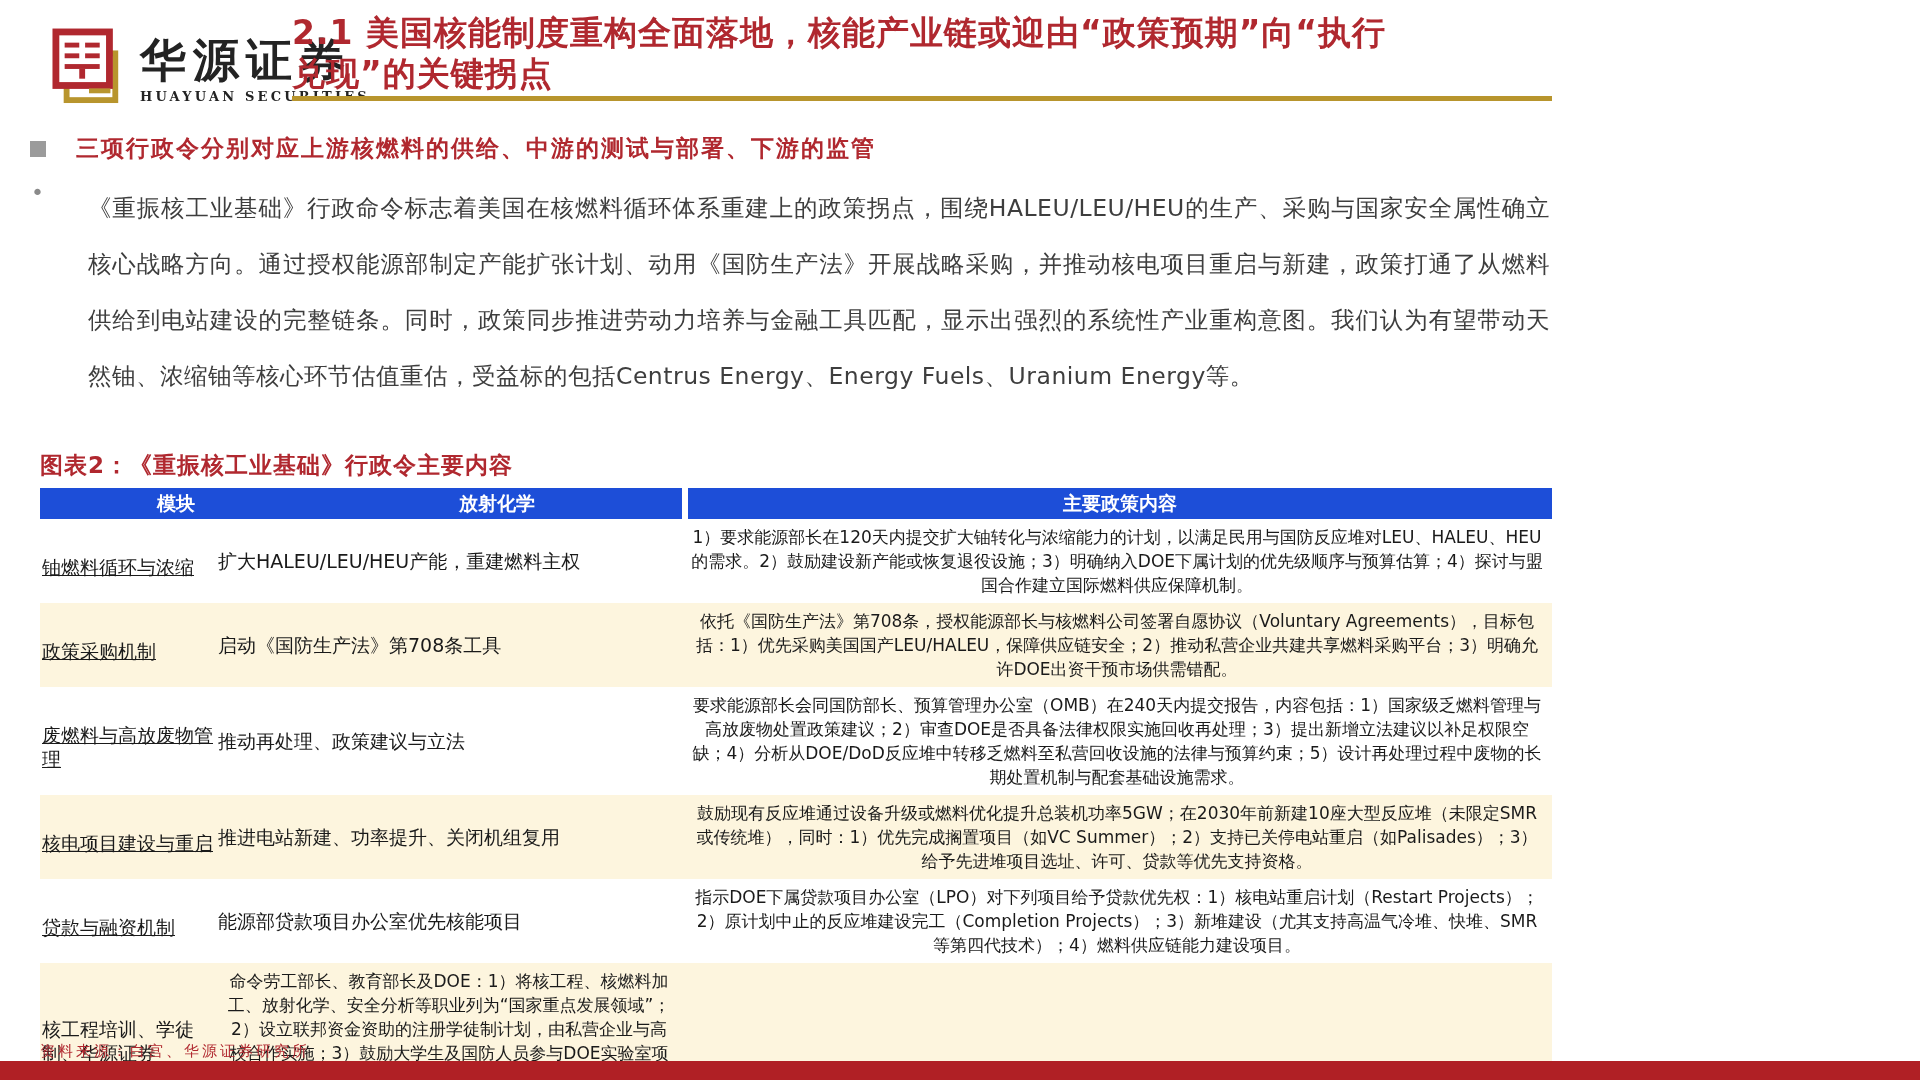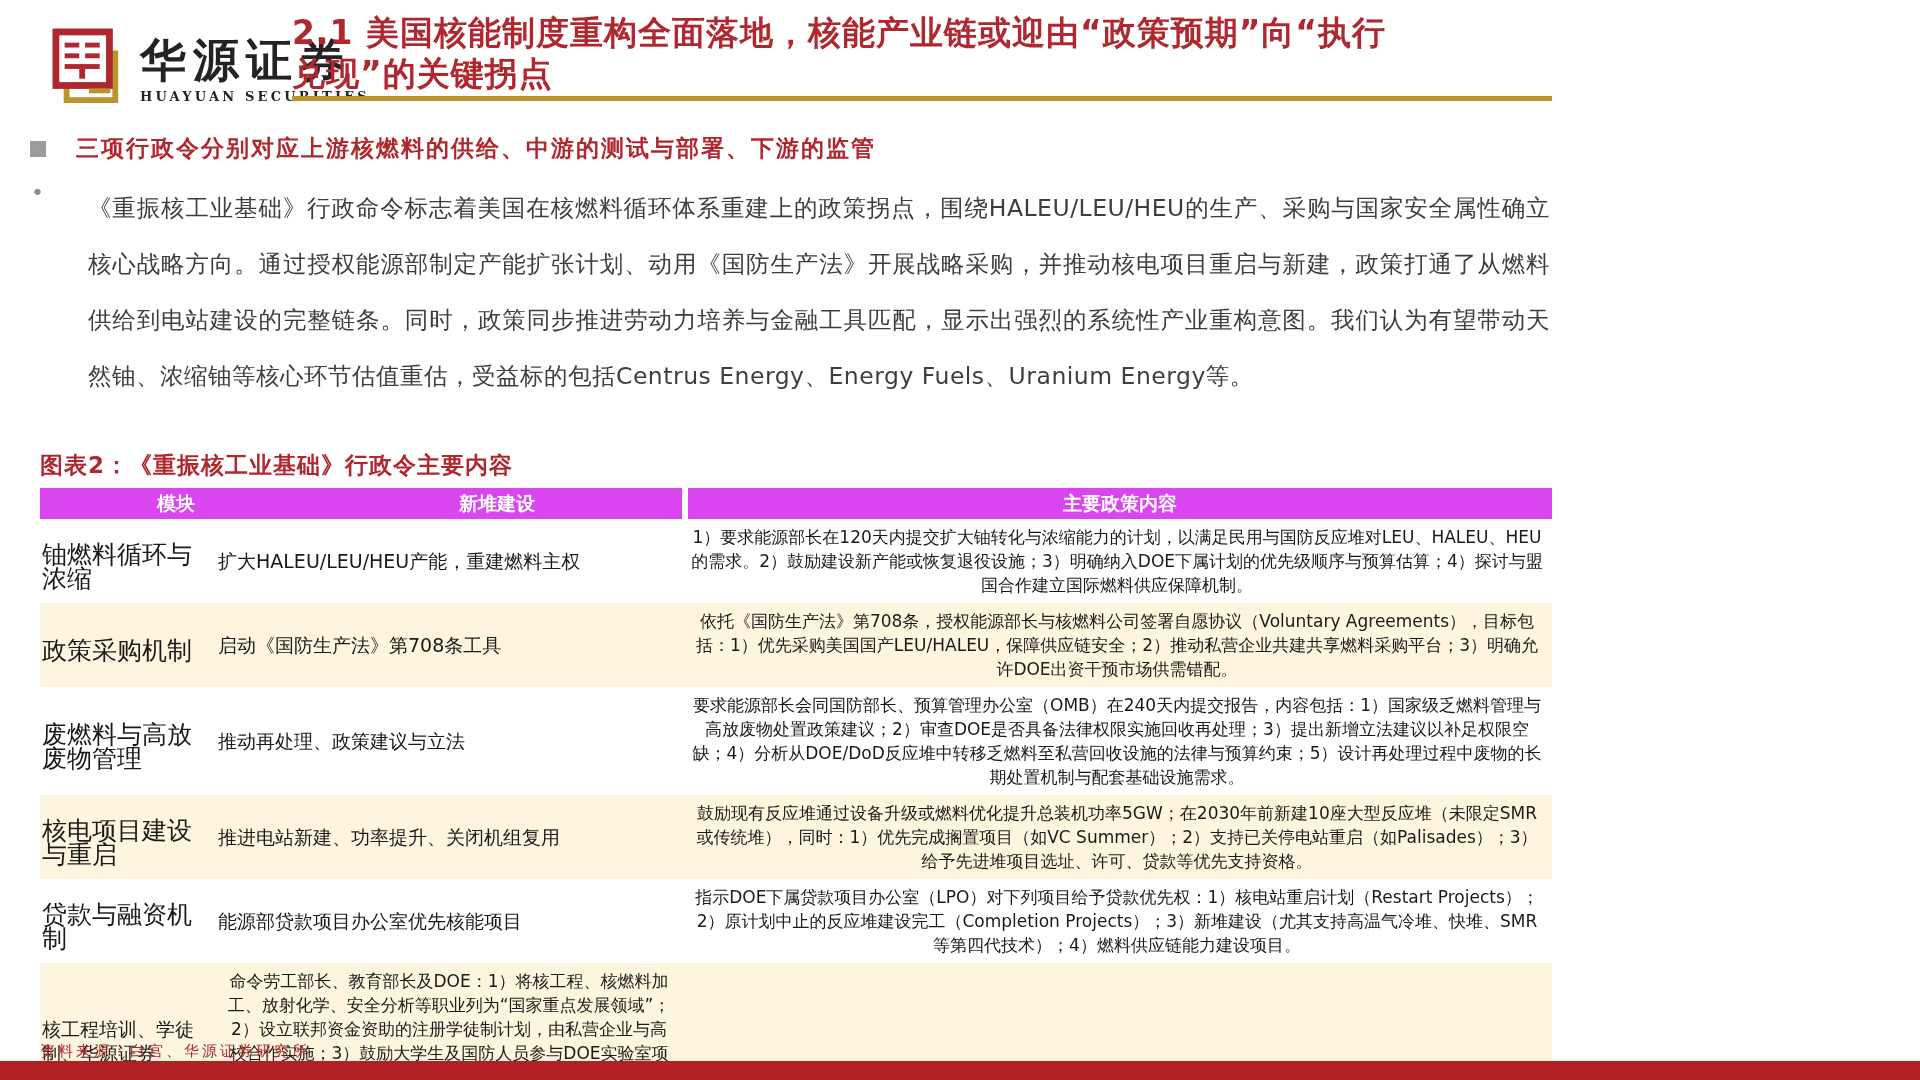--- a/index.html
+++ b/index.html
@@ -29,26 +29,26 @@
   
   .para-dot{position:absolute;left:31px;top:180px;color:#8a8a8a;font-size:22px;}
   .para{position:absolute;left:76px;top:168px;width:1462px;margin:12px;
         font-size:23.5px;line-height:56px;color:#3e3e3e;text-align:justify;letter-spacing:0.5px;}
 
   
   .figure-title{position:absolute;left:40px;top:450px;color:#B0282F;font-weight:bold;
                 font-size:23px;letter-spacing:1px;}
   .table{position:absolute;left:40px;top:488px;width:1512px;}
   .thead{display:grid;grid-template-columns:272px 370px 6px 864px;height:31px;}
-  .th{background:#d946ef;color:#ffffff;font-weight:bold;font-size:19px;
+  .th{background:#1d4ed8;color:#ffffff;font-weight:bold;font-size:19px;
       display:flex;align-items:center;justify-content:center;}
   .th-gap{background:#ffffff;}
   .trow{display:grid;grid-template-columns:176px 466px 870px;}
   .trow.alt{background:#FDF5DE;}
-  .c1{font-size:25px;color:#1a1a1a;display:flex;align-items:center;padding:16px 2px 4px 2px;line-height:24px;}
+  .c1{font-size:19px;color:#1a1a1a;display:flex;align-items:center;padding:16px 2px 4px 2px;line-height:24px;text-decoration:underline;}
   .c2{font-size:19px;color:#1a1a1a;display:flex;align-items:center;padding:4px 6px 4px 2px;line-height:24px;}
   .c3{font-size:17px;color:#1a1a1a;line-height:24px;padding:6px 8px;text-align:center;}
 
   
   .source{position:absolute;left:40px;top:1042px;color:#B0282F;font-size:15px;letter-spacing:3px;}
   .bottom-bar{position:absolute;left:0;bottom:0;width:1920px;height:19px;background:#B02025;}
 </style>
 </head>
 <body>
 
@@ -82,21 +82,21 @@
   <div class="section-title">三项行政令分别对应上游核燃料的供给、中游的测试与部署、下游的监管</div>
 
   <div class="para-dot">•</div>
   <p class="para">《重振核工业基础》行政命令标志着美国在核燃料循环体系重建上的政策拐点，围绕HALEU/LEU/HEU的生产、采购与国家安全属性确立核心战略方向。通过授权能源部制定产能扩张计划、动用《国防生产法》开展战略采购，并推动核电项目重启与新建，政策打通了从燃料供给到电站建设的完整链条。同时，政策同步推进劳动力培养与金融工具匹配，显示出强烈的系统性产业重构意图。我们认为有望带动天然铀、浓缩铀等核心环节估值重估，受益标的包括Centrus Energy、Energy Fuels、Uranium Energy等。</p>
 
   <div class="figure-title">图表2：《重振核工业基础》行政令主要内容</div>
 
   <div class="table">
     <div class="thead">
       <div class="th">模块</div>
-      <div class="th">新堆建设</div>
+      <div class="th">放射化学</div>
       <div class="th-gap"></div>
       <div class="th">主要政策内容</div>
     </div>
 
     <div class="trow">
       <div class="c1">铀燃料循环与浓缩</div>
       <div class="c2">扩大HALEU/LEU/HEU产能，重建燃料主权</div>
       <div class="c3">1）要求能源部长在120天内提交扩大铀转化与浓缩能力的计划，以满足民用与国防反应堆对LEU、HALEU、HEU的需求。2）鼓励建设新产能或恢复退役设施；3）明确纳入DOE下属计划的优先级顺序与预算估算；4）探讨与盟国合作建立国际燃料供应保障机制。</div>
     </div>
     <div class="trow alt">

